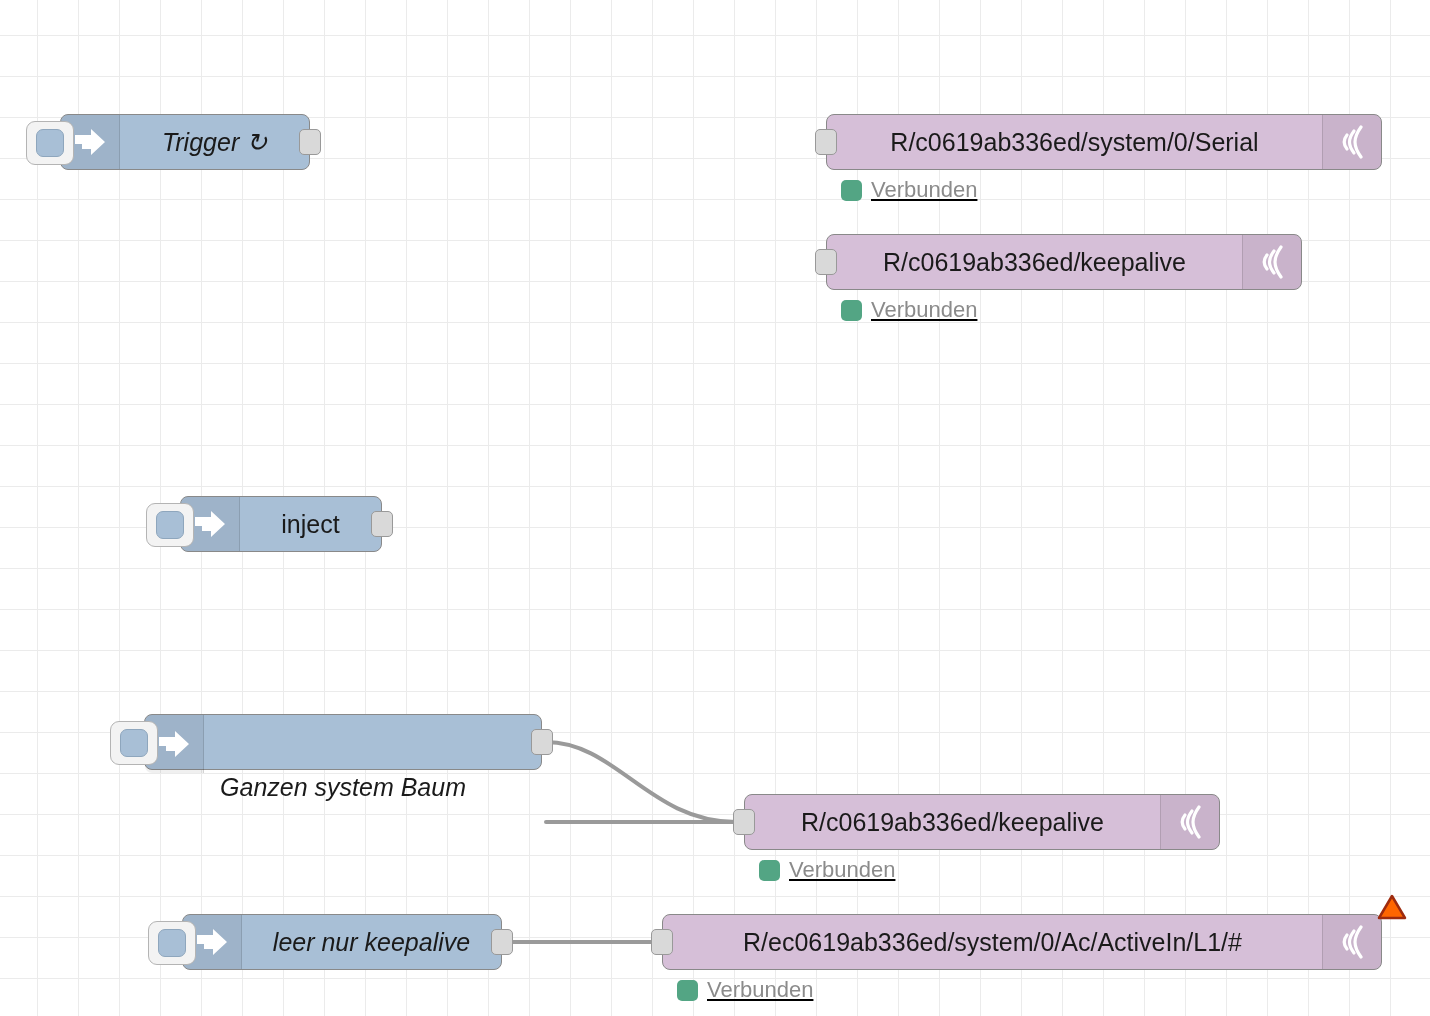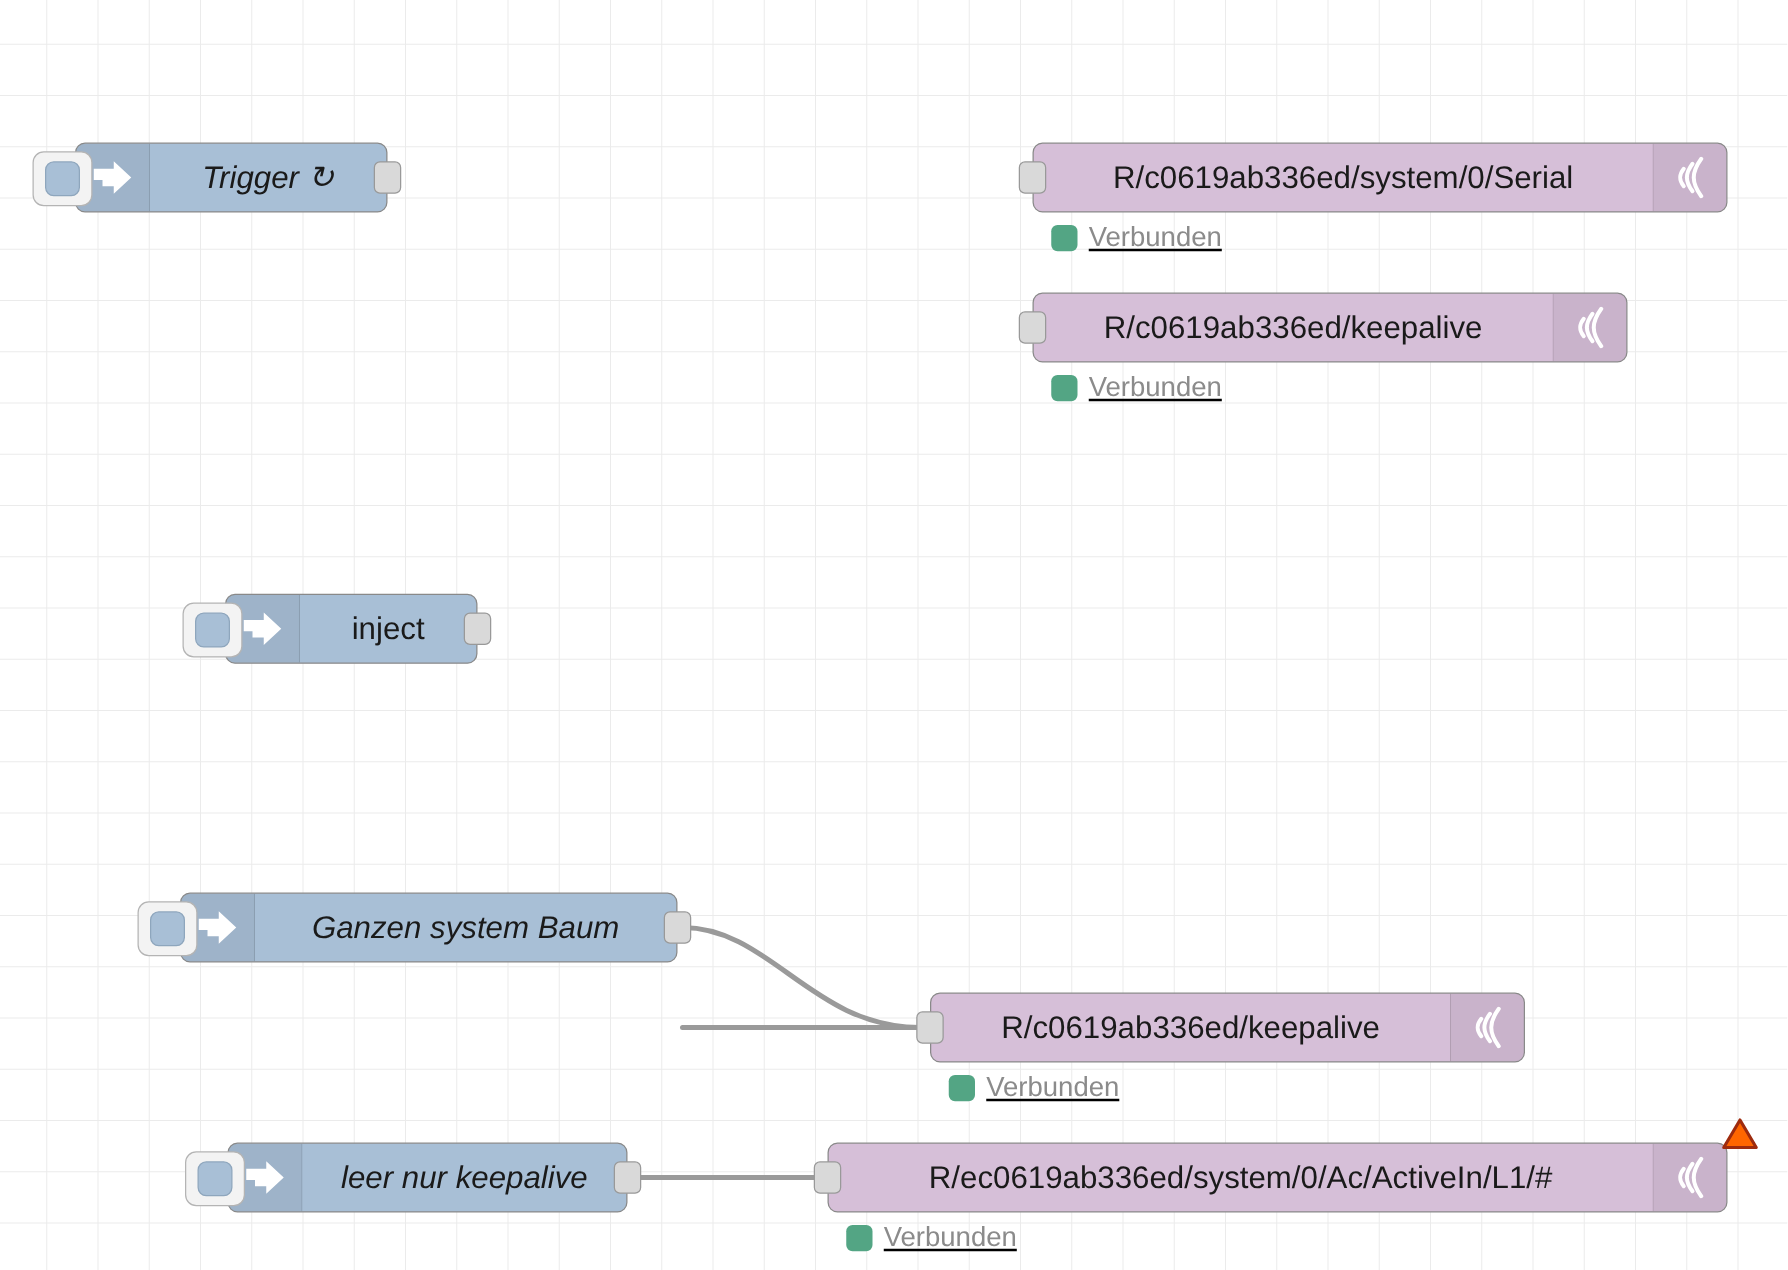--- a/index.html
+++ b/index.html
@@ -219,34 +219,34 @@
           <path d="M24 2 C 16 13, 16 21, 24 32"></path>
         </g>
       </svg>
     </div>
     <div class="node-status">
       <div class="status-dot"></div>
       <div class="status-text">Verbunden</div>
     </div>
   </div>
 
-  <div class="node node-inject" style="left:180px; top:475px; width:202px;justify-content:center;">
+  <div class="node node-inject" style="left:180px; top:496px; width:202px;justify-content:center;">
     <div class="inject-button">
       <div class="inject-button-inner"></div>
     </div>
     <div class="node-icon">
       <svg width="34" height="30" viewBox="0 0 34 30" aria-hidden="true">
         <path d="M2 8 h16 V2 l14 13 -14 13 v-6 H9 v-5 H2 z" fill="#ffffff"></path>
       </svg>
     </div>
     <div class="node-label">inject</div>
     <div class="port port-out"></div>
   </div>
 
-  <div class="node node-inject" style="left:144px; top:714px; width:398px;">
+  <div class="node node-inject" style="left:144px; top:714px; width:398px;flex-direction:column;">
     <div class="inject-button">
       <div class="inject-button-inner"></div>
     </div>
     <div class="node-icon">
       <svg width="34" height="30" viewBox="0 0 34 30" aria-hidden="true">
         <path d="M2 8 h16 V2 l14 13 -14 13 v-6 H9 v-5 H2 z" fill="#ffffff"></path>
       </svg>
     </div>
     <div class="node-label italic">Ganzen system Baum</div>
     <div class="port port-out"></div>

